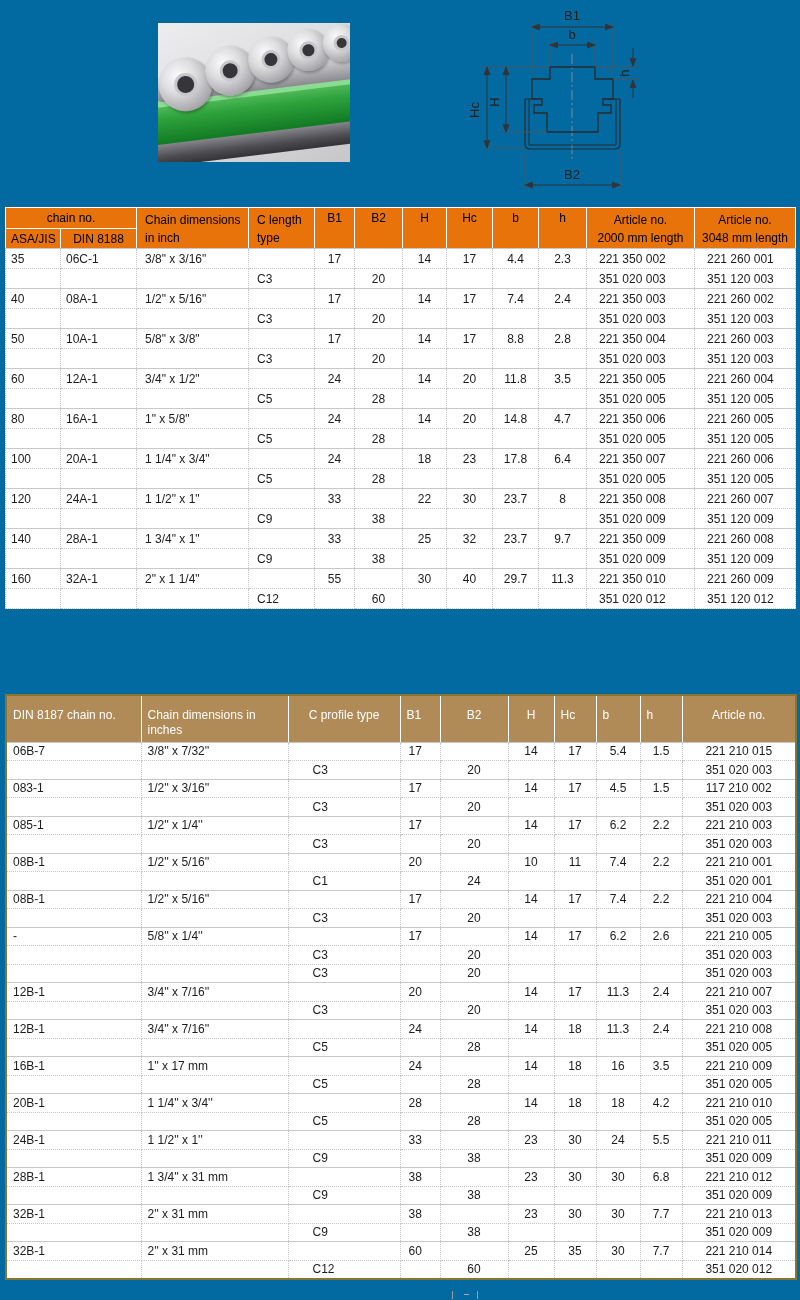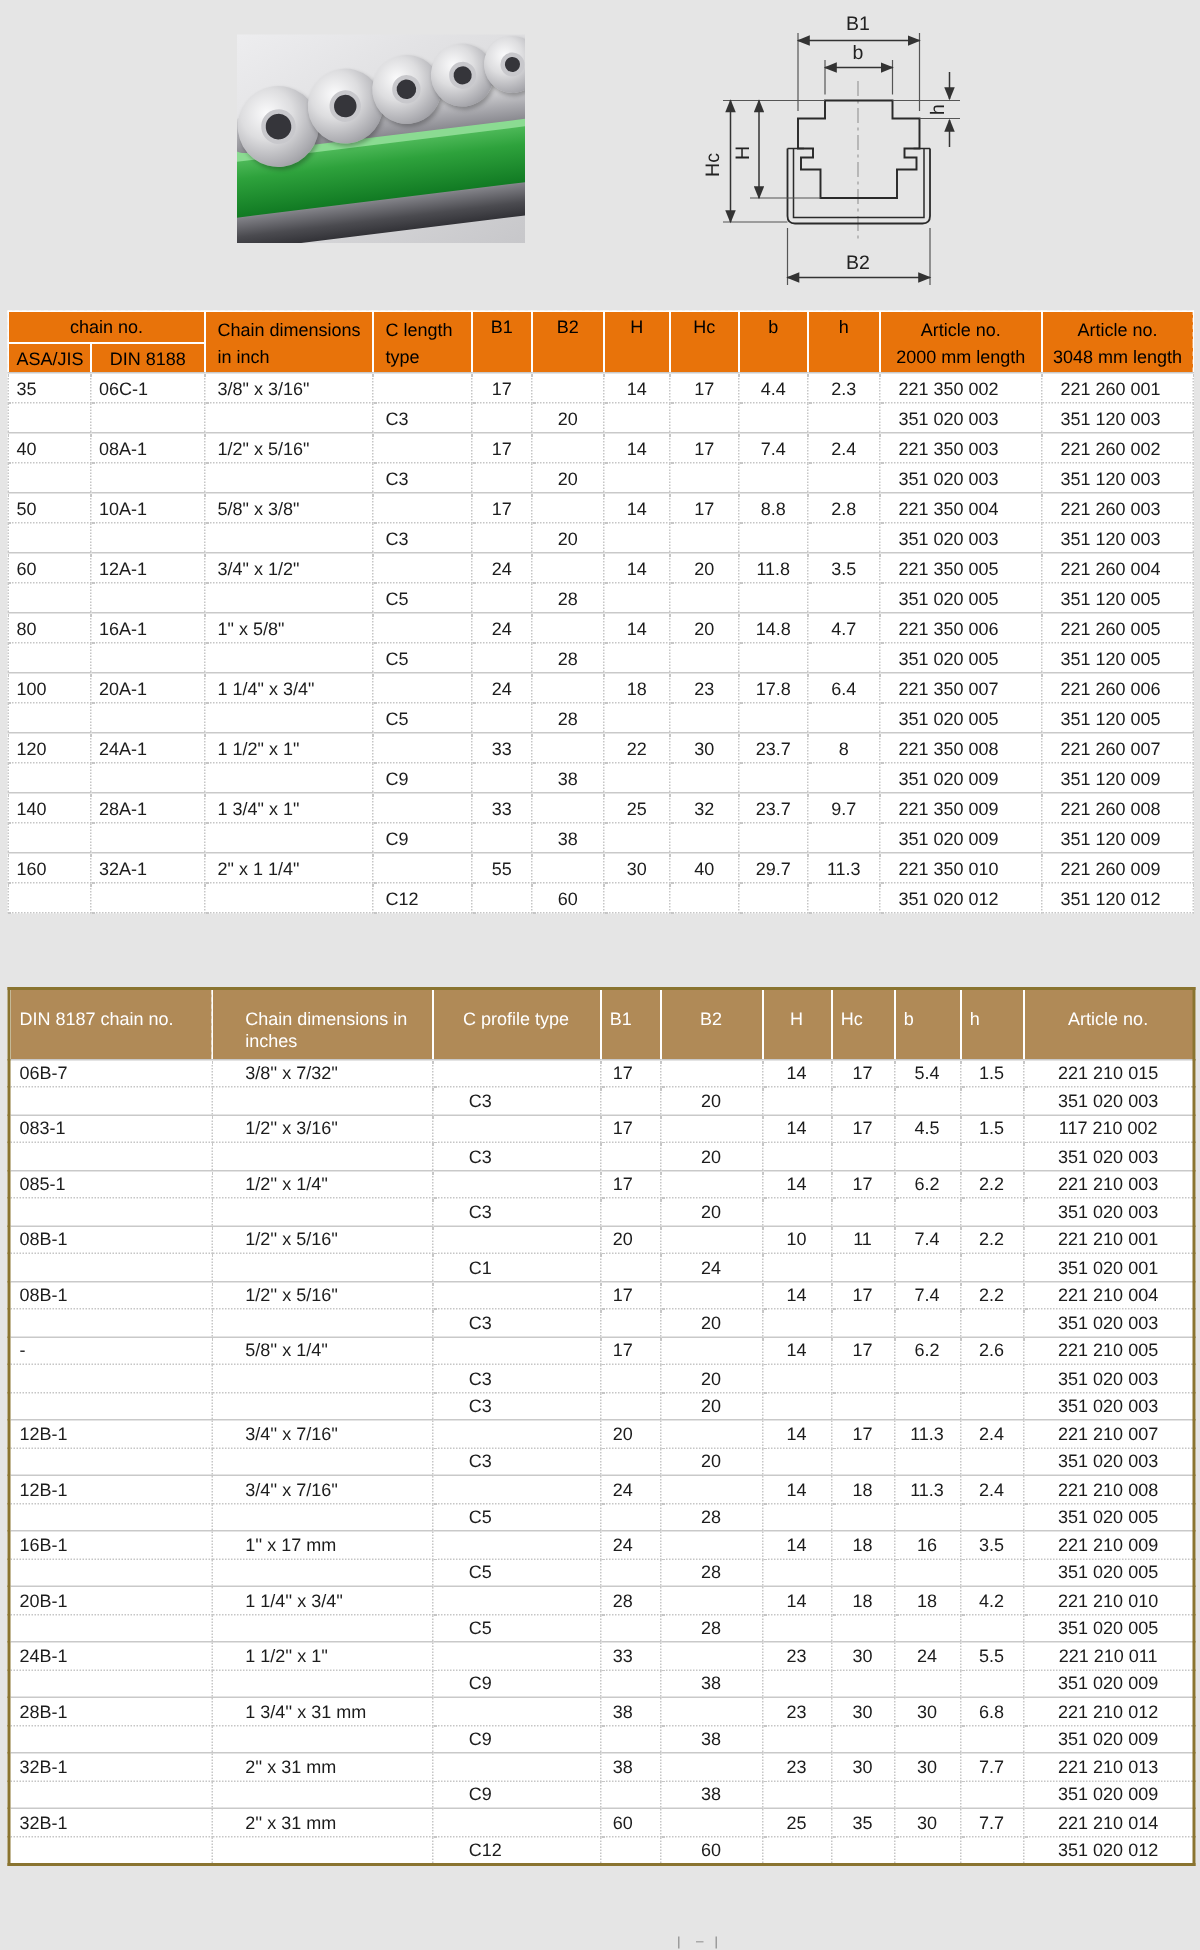--- a/index.html
+++ b/index.html
@@ -1,18 +1,18 @@
 <!DOCTYPE html>
 <html><head>
 <meta charset="utf-8">
 <style>
   *{box-sizing:border-box;margin:0;padding:0}
   html,body{background:#fff}
   body{width:800px;height:1300px;font-family:"Liberation Sans",sans-serif}
-  .page{position:relative;width:800px;height:1300px;background:#e5e5e5;overflow:hidden}
+  .page{position:relative;width:800px;height:1300px;background:#0369a1;overflow:hidden}
 
   
   .photo{position:absolute;left:158px;top:23px;width:192px;height:139px;overflow:hidden;
          background:linear-gradient(150deg,#ededef 0%,#dedee0 45%,#c7c7ca 100%)}
   .ph-rot{position:absolute;left:0;top:0;width:100%;height:100%;transform:rotate(-7deg)}
   .ph-steel{position:absolute;left:-10px;top:102px;width:225px;height:30px;
             background:linear-gradient(180deg,#bcbcc0 0%,#808086 30%,#4b4b50 70%,#323237 100%)}
   .ph-green{position:absolute;left:-10px;top:64px;width:218px;height:46px;
             background:linear-gradient(180deg,#64c96d 0%,#2ea23c 45%,#117a23 100%)}
   .ph-green:before{content:"";position:absolute;left:0;top:0;width:100%;height:9px;background:#8bdb92}
@@ -42,21 +42,21 @@
   .t1 thead tr:first-child th{height:21px}
   .t1 thead tr:last-child th{height:20px}
   .th-top{vertical-align:top;padding-top:3px}
   .th-top div{line-height:18px}
   .th-left{text-align:left;padding-left:8px}
   .t2 thead{color:#fff}
   .t2 thead th{height:47px;vertical-align:top;padding-top:12px}
   .t2 thead th div{line-height:15px}
   .al{text-align:left}.ac{text-align:center}
   .pl5{padding-left:5px}.pl6{padding-left:6px}.pl8{padding-left:8px}
-  .pl10{padding-left:22px}.pl12{padding-left:12px}.pl24{padding-left:24px}
+  .pl10{padding-left:6px}.pl12{padding-left:12px}.pl24{padding-left:24px}
 
   
   .diagram{position:absolute;left:462px;top:0;width:234px;height:200px}
   .diagram text{font-family:"Liberation Sans",sans-serif;font-size:13px;fill:#222}
 </style>
 </head>
 <body>
 
 <div class="page">
 
@@ -425,21 +425,21 @@
           <td class="ac"></td>
           <td class="ac"></td>
           <td class="ac"></td>
           <td class="ac"></td>
           <td class="al pl12">351 020 012</td>
           <td class="al pl12">351 120 012</td>
         </tr>
       </tbody>
   </table>
 
-  <table class="t2" style="border-color: rgb(138, 116, 48);">
+  <table class="t2" style="border-color: rgb(138, 116, 48); margin-top: 36px;">
     <colgroup>
       <col style="width:135px">
         <col style="width:147px">
         <col style="width:112px">
         <col style="width:40px">
       <col style="width:68px">
         <col style="width:46px">
         <col style="width:42px">
         <col style="width:44px">
       <col style="width:42px">

